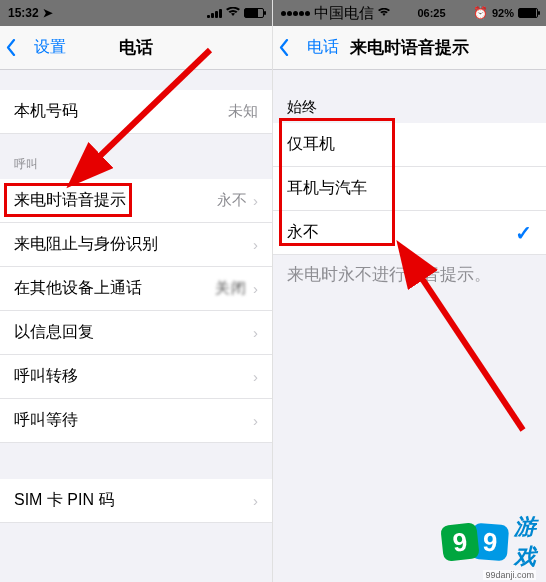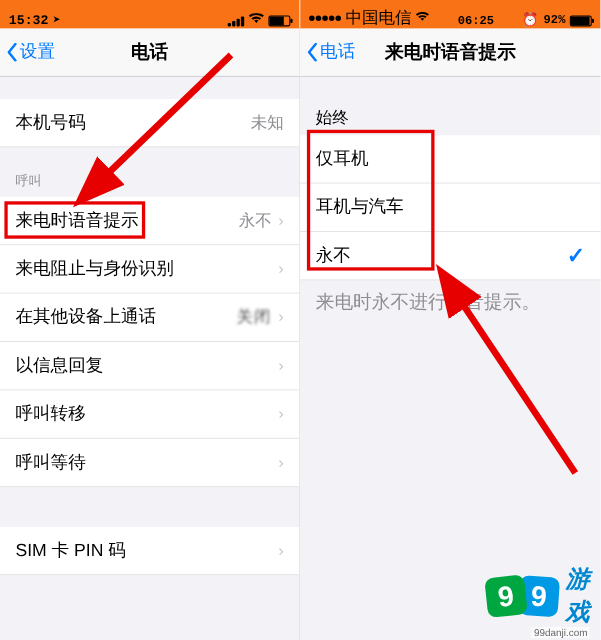--- a/index.html
+++ b/index.html
@@ -22,28 +22,27 @@
     background: #f2f2f7;
     position: relative;
     border-right: 1px solid #e0e0e0;
   }
   .phone:last-child { border-right: none; }
 
   
   .status-bar {
     height: 26px;
     display: flex;
-    align-items: flex-end;
+    align-items: center;
     justify-content: space-between;
     padding: 0 8px;
     font-size: 12px;
     font-weight: 600;
     color: #000;
-    background: #f97316;
-    font-family: Liberation Mono, monospace;
+    background: #737373;
   }
   .status-left, .status-right { display: flex; align-items: center; gap: 4px; }
   .status-center { flex:1; text-align:center; font-size:11px; }
   .sig { display:inline-flex; gap:1px; align-items:flex-end; }
   .sig i{ width:3px; background:#000; display:inline-block; border-radius:1px;}
   .sig i:nth-child(1){height:3px}.sig i:nth-child(2){height:5px}.sig i:nth-child(3){height:7px}.sig i:nth-child(4){height:9px}
   .sig.dots i{ width:5px; height:5px; border-radius:50%; background:#000; }
   .battery { width:20px; height:10px; border:1px solid #000; border-radius:2px; position:relative; }
   .battery::after{ content:''; width:2px; height:4px; background:#000; position:absolute; right:-3px; top:2px; border-radius:1px;}
   .battery i{ display:block; height:100%; background:#000; }
@@ -56,21 +55,21 @@
     background: #f8f8f8;
     border-bottom: 1px solid #d1d1d6;
     position: relative;
   }
   .nav-back {
     display: flex;
     align-items: center;
     color: #007aff;
     font-size: 16px;
     padding: 0 6px;
-    gap:2px;
+    gap:18px;
   }
   .nav-title {
     position: absolute;
     left: 0; right: 0;
     text-align: center;
     font-size: 17px;
     font-weight: 600;
     color: #000;
     pointer-events: none;
   }

